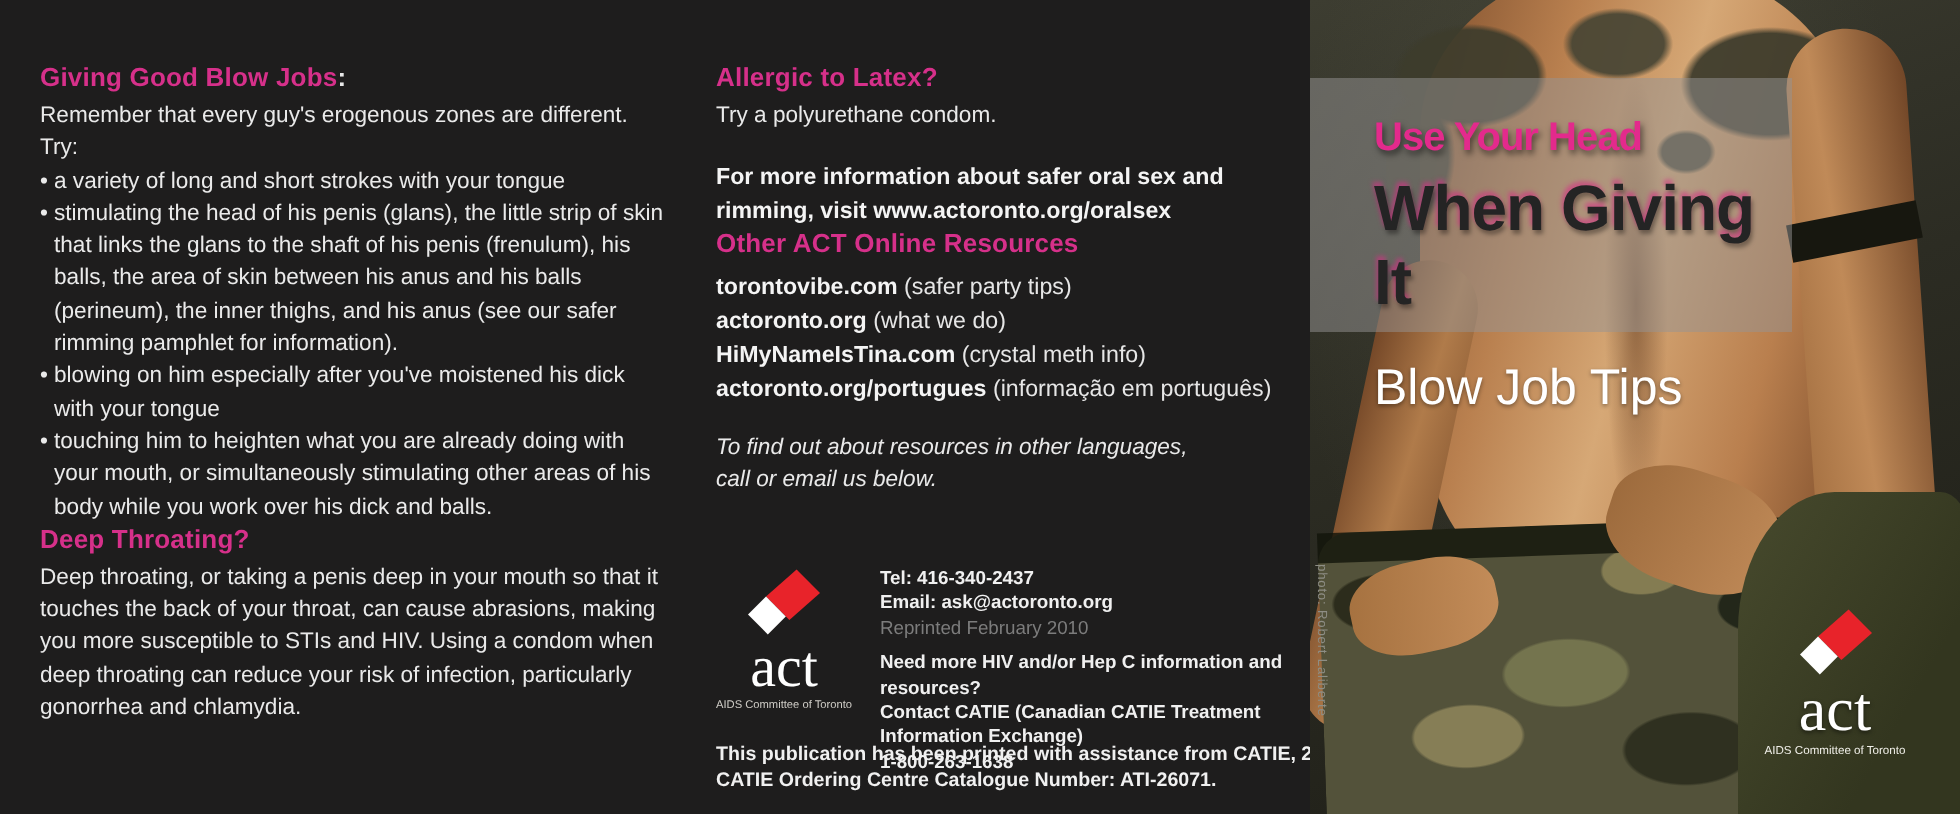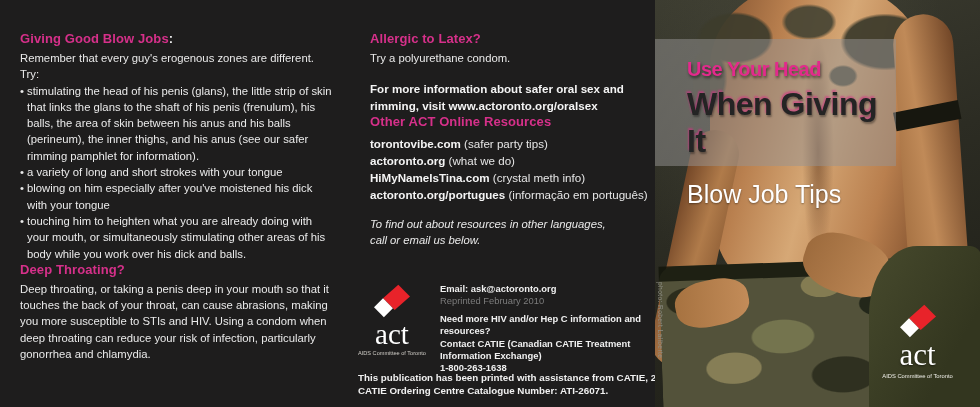--- a/index.html
+++ b/index.html
@@ -1,20 +1,20 @@
 <!DOCTYPE html>
 <html><head>
 <meta charset="utf-8">
 <style>
   html,body{margin:0;padding:0;background:#000;}
   .page{position:relative;width:980px;height:407px;background:#1e1d1d;overflow:hidden;
         font-family:"Liberation Sans",sans-serif;color:#eaeaea;}
   
   .col-left{position:absolute;left:20px;top:31px;width:312px;}
-  .col-mid{position:absolute;left:370px;top:31px;width:300px;}
+  .col-mid{position:absolute;left:358px;top:31px;width:300px;}
   h2.head{margin:0;font-size:13px;font-weight:700;color:#d6308a;letter-spacing:.1px;}
   h2.head .colon{color:#e8e8e8;}
   .body-txt{margin:4px 0 0 0;font-size:11.3px;line-height:16.3px;color:#e9e9e9;}
   ul.bullets{margin:0;padding:0;list-style:none;font-size:11.3px;line-height:16.3px;}
   ul.bullets li{position:relative;padding-left:7px;}
   ul.bullets li::before{content:"\2022";position:absolute;left:0;top:0;}
   .mt-deep{margin-top:18px;}
   .mt-sec{margin-top:16px;}
   .bold-info{margin:14px 0 0 0;font-size:11.6px;font-weight:700;line-height:17px;color:#f4f4f4;}
   ul.resources{margin:6px 0 0 0;padding:0;list-style:none;font-size:11.6px;line-height:17px;}
@@ -90,22 +90,22 @@
 </style>
 </head>
 <body>
 
 <div class="page">
 
   <div class="col-left">
     <h2 class="head"><span>Giving Good Blow Jobs</span><span class="colon">:</span></h2>
     <p class="body-txt">Remember that every guy's erogenous zones are different. Try:</p>
     <ul class="bullets">
+      <li>a variety of long and short strokes with your tongue</li>
       <li>stimulating the head of his penis (glans), the little strip of skin that links the glans to the shaft of his penis (frenulum), his balls, the area of skin between his anus and his balls (perineum), the inner thighs, and his anus (see our safer rimming pamphlet for information).</li>
-      <li>a variety of long and short strokes with your tongue</li>
       <li>blowing on him especially after you've moistened his dick with your tongue</li>
       <li>touching him to heighten what you are already doing with your mouth, or simultaneously stimulating other areas of his body while you work over his dick and balls.</li>
     </ul>
     <h2 class="head mt-deep">Deep Throating?</h2>
     <p class="body-txt">Deep throating, or taking a penis deep in your mouth so that it touches the back of your throat, can cause abrasions, making you more susceptible to STIs and HIV. Using a condom when deep throating can reduce your risk of infection, particularly gonorrhea and chlamydia.</p>
   </div>
 
   <div class="col-mid">
     <h2 class="head">Allergic to Latex?</h2>
     <p class="body-txt">Try a polyurethane condom.</p>
@@ -129,20 +129,21 @@
   <div class="contact-block">
     <div class="act-logo">
       <svg class="mark" viewBox="0 0 44 40">
         <polygon points="12,17 29,2 42,15 25,30" fill="#e8232a"></polygon>
         <polygon points="2,27 12,17 23,28 13,38" fill="#ffffff"></polygon>
       </svg>
       <div class="word">act</div>
       <div class="tag">AIDS Committee of Toronto</div>
     </div>
     <div class="contact-text">
+      <div>Tel:  416-340-2437</div>
       <div>Email:  ask@actoronto.org</div>
       <div class="grey">Reprinted February 2010</div>
       <div class="gap"></div>
       <div>Need more HIV and/or Hep C information and resources?</div>
       <div>Contact CATIE (Canadian CATIE Treatment Information Exchange)</div>
       <div>1-800-263-1638</div>
     </div>
   </div>
 
   <div class="footer">

